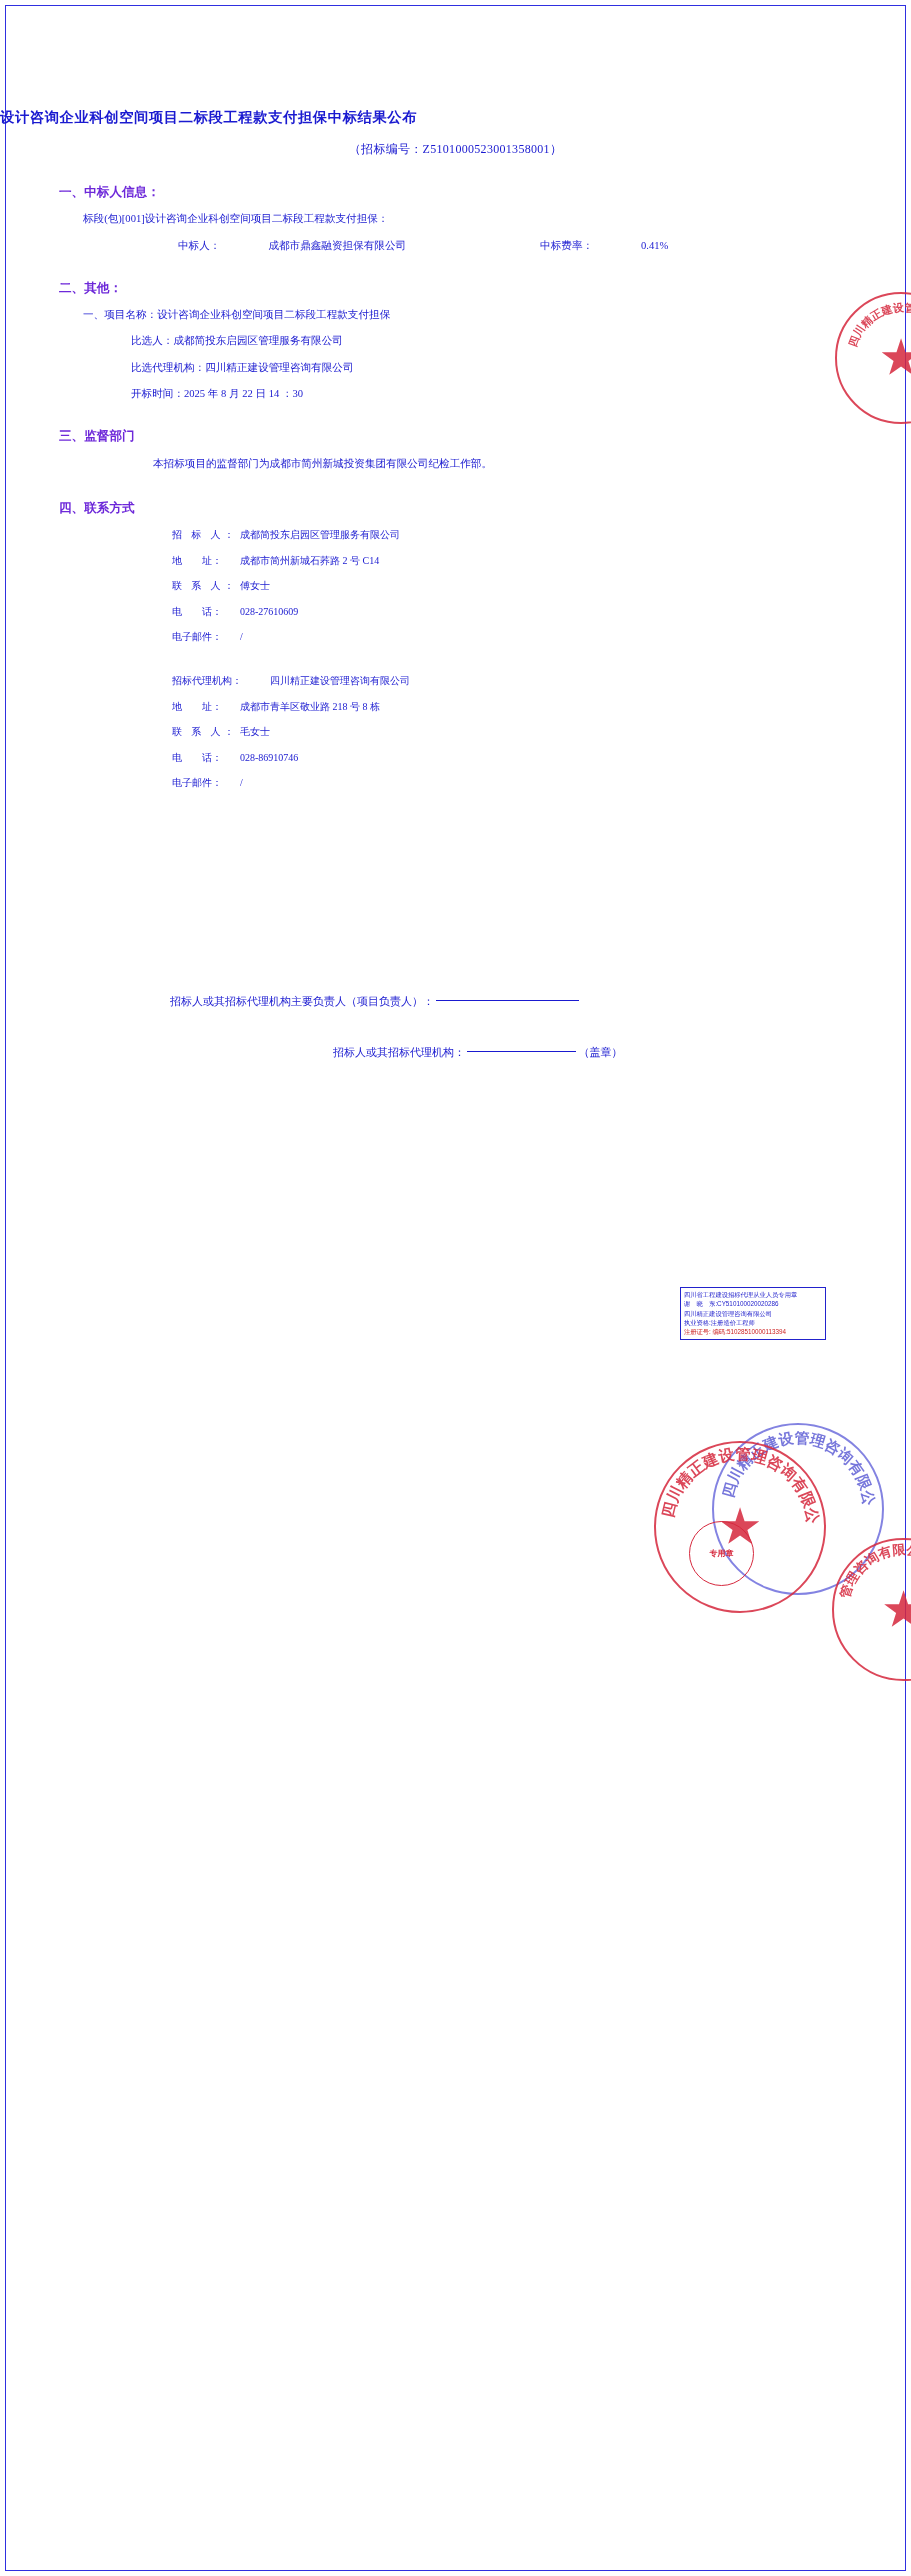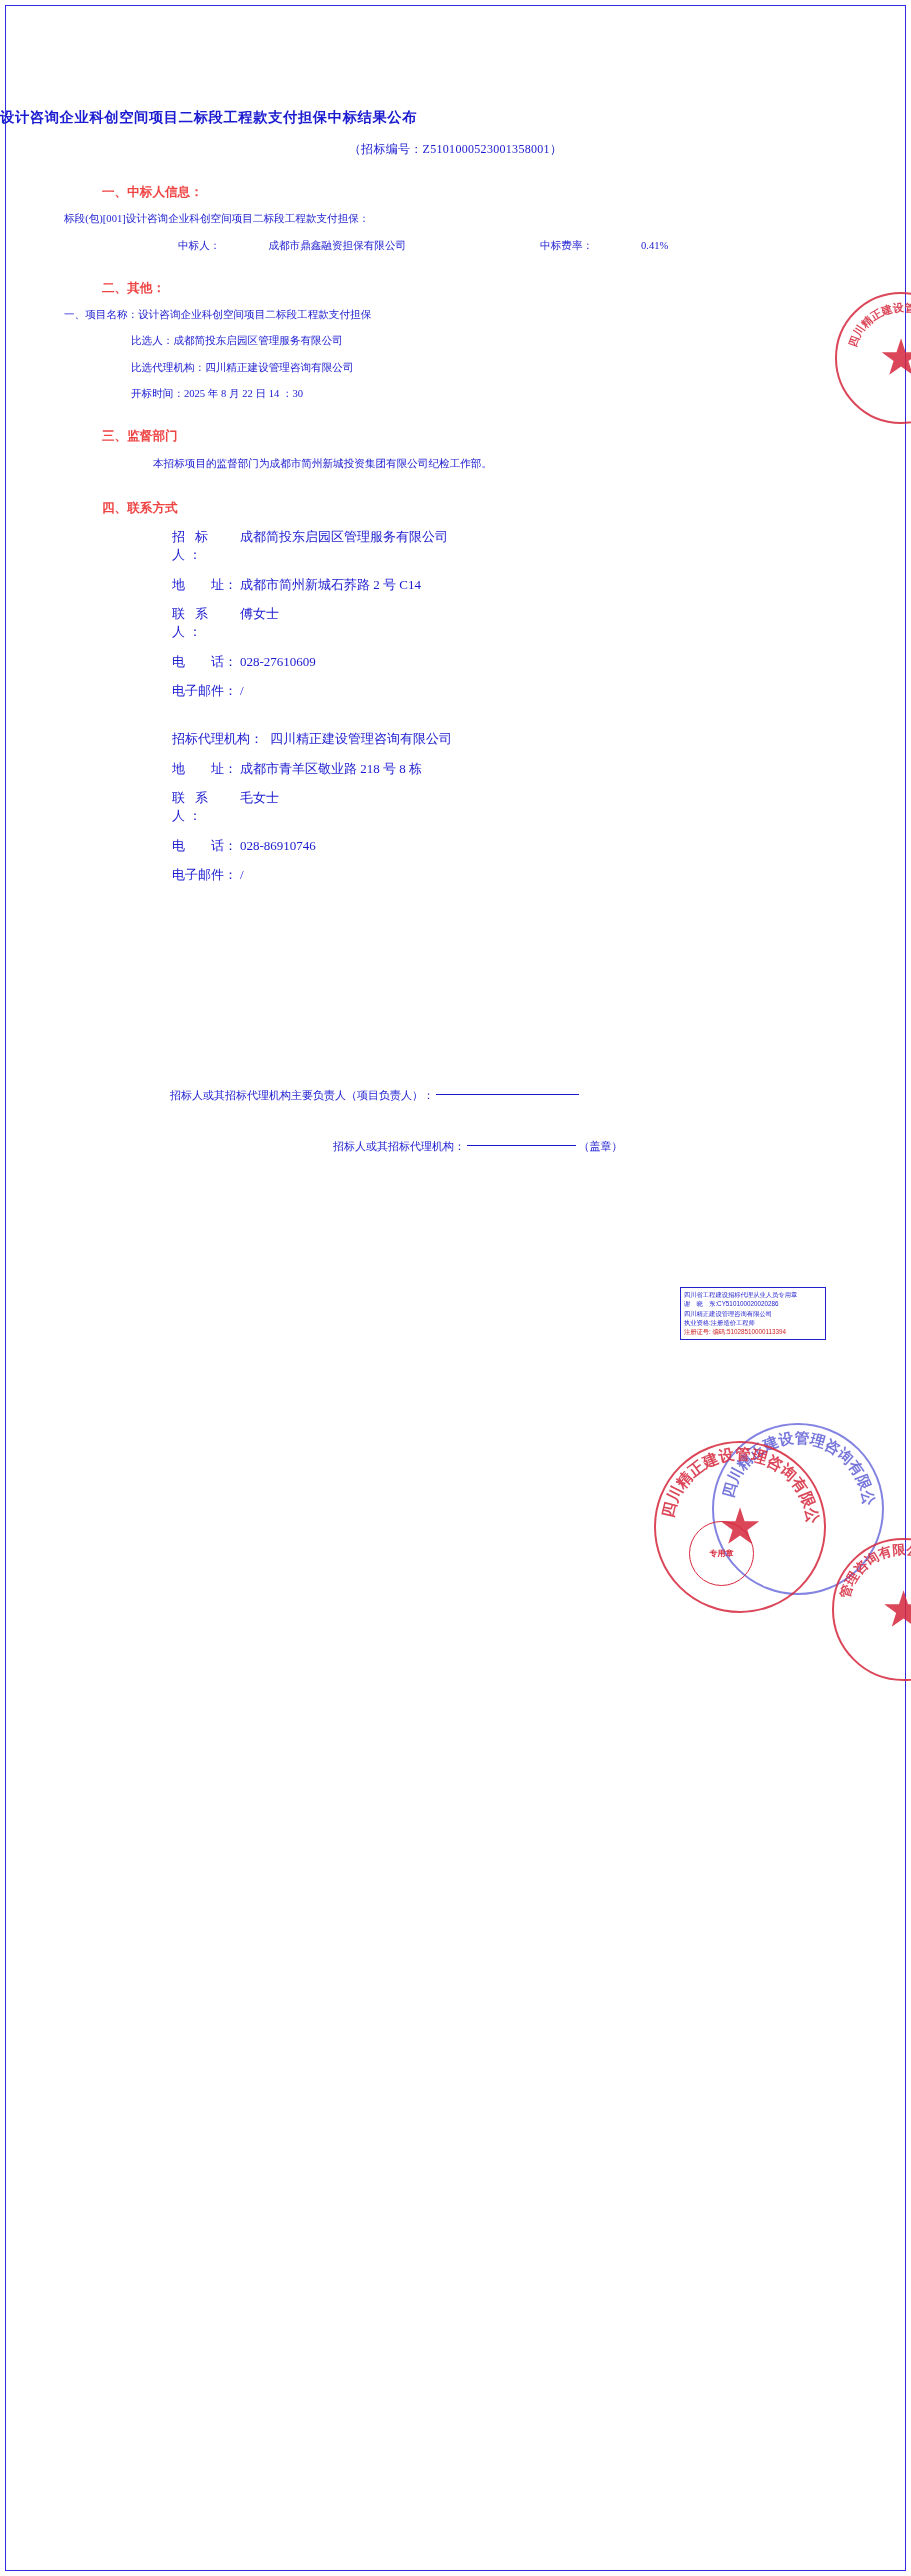--- a/index.html
+++ b/index.html
@@ -40,35 +40,35 @@
     margin-top: 108px;
   }
   .doc-subtitle {
     text-align: center;
     color: #1a1ad0;
     font-size: 12px;
     margin-top: 13.8px;
     letter-spacing: 0.3px;
   }
   .section-head {
-    color: #ef4444;
+    color: #6d28d9;
     font-size: 12.6px;
     font-weight: bold;
-    margin-left: 102px;
+    margin-left: 59px;
     margin-top: 26.4px;
   }
   .body-line {
     color: #1a1ad0;
     font-size: 10.6px;
     margin-left: 131px;
     margin-top: 10.3px;
     line-height: 1.5;
   }
   .indent1 {
-    margin-left: 64px;
+    margin-left: 83px;
     font-family: Liberation Serif, serif;
   }
   .indent2 {
     margin-left: 178px;
     gap: 48px;
   }
   .row-flex {
     display: flex;
     align-items: baseline;
   }
@@ -84,21 +84,21 @@
     width: 643px;
   }
   .para-indent {
     text-indent: 22px;
   }
   .contact-block {
     margin-top: 11.5px;
   }
   .contact-row {
     color: #1a1ad0;
-    font-size: 13px;
+    font-size: 10px;
     margin-left: 172px;
     margin-top: 11.5px;
     display: flex;
     align-items: baseline;
   }
   .contact-label {
     width: 68px;
     display: inline-block;
     letter-spacing: 3.4px;
   }

